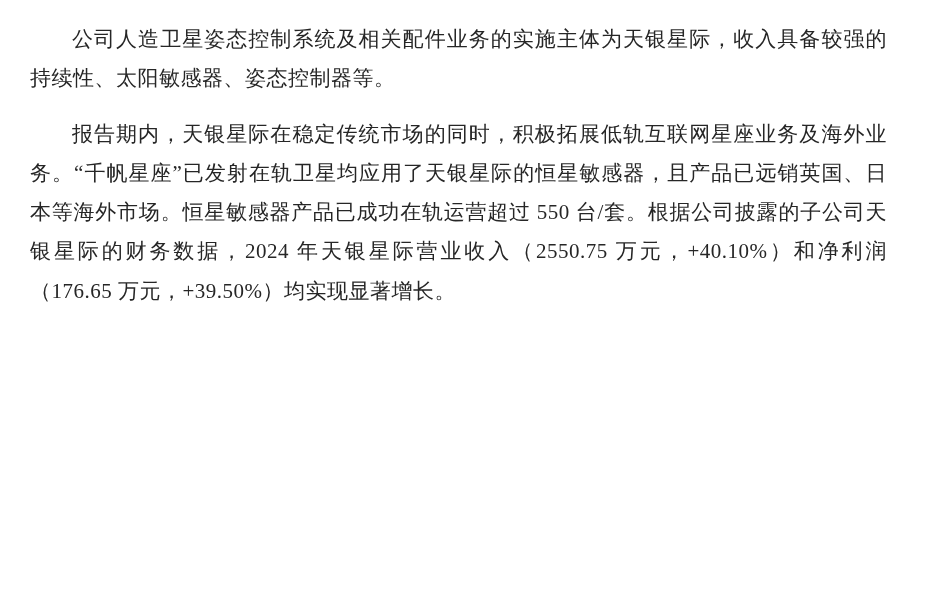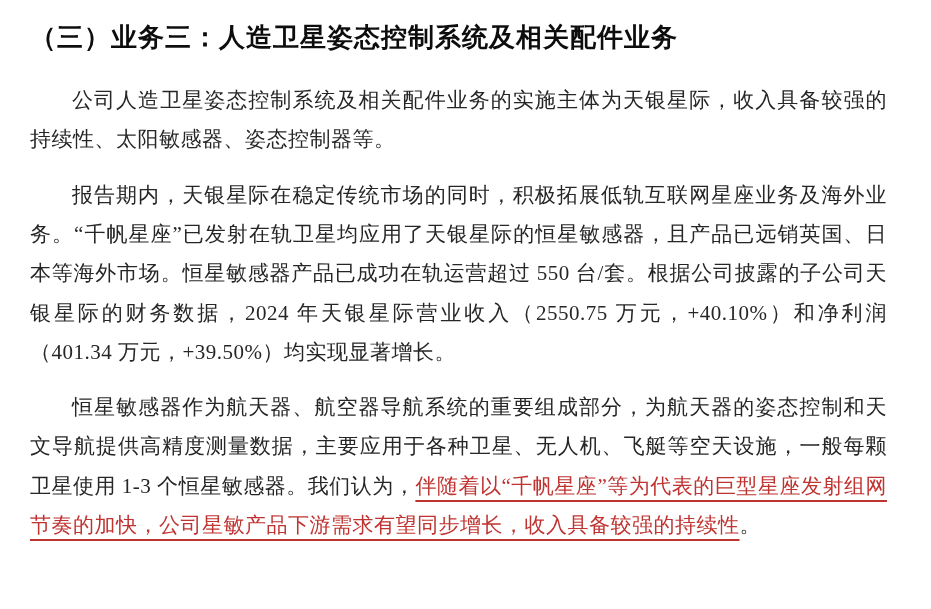--- a/index.html
+++ b/index.html
@@ -48,21 +48,19 @@
     text-decoration-color: var(--highlight-color);
     text-decoration-thickness: 2px;
     text-underline-offset: 7px;
   }
 </style>
 </head>
 <body>
 
 <div class="page">
 
-  <h1 class="heading">（三）业务三：人造卫星姿态控制系统及相关配件业务</h1>
 
   <p class="para"><span>公司人造卫星姿态控制系统及相关配件业务的实施主体为天银星际，收入具备较强的持续性、太阳敏感器、姿态控制器等。</span></p>
 
-  <p class="para"><span>报告期内，天银星际在稳定传统市场的同时，积极拓展低轨互联网星座业务及海外业务。“千帆星座”已发射在轨卫星均应用了天银星际的恒星敏感器，且产品已远销英国、日本等海外市场。恒星敏感器产品已成功在轨运营超过 550 台/套。根据公司披露的子公司天银星际的财务数据，2024 年天银星际营业收入（2550.75 万元，+40.10%）和净利润（401.34 万元，+39.50%）均实现显著增长。</span></p>
+  <p class="para"><span>报告期内，天银星际在稳定传统市场的同时，积极拓展低轨互联网星座业务及海外业务。“千帆星座”已发射在轨卫星均应用了天银星际的恒星敏感器，且产品已远销英国、日本等海外市场。恒星敏感器产品已成功在轨运营超过 550 台/套。根据公司披露的子公司天银星际的财务数据，2024 年天银星际营业收入（2550.75 万元，+40.10%）和净利润（176.65 万元，+39.50%）均实现显著增长。</span></p>
 
-  <p class="para"><span>恒星敏感器作为航天器、航空器导航系统的重要组成部分，为航天器的姿态控制和天文导航提供高精度测量数据，主要应用于各种卫星、无人机、飞艇等空天设施，一般每颗卫星使用 1-3 个恒星敏感器。我们认为，</span><span class="red-underline">伴随着以“千帆星座”等为代表的巨型星座发射组网节奏的加快，公司星敏产品下游需求有望同步增长，收入具备较强的持续性</span><span>。</span></p>
 
 </div>
 
 </body></html>

